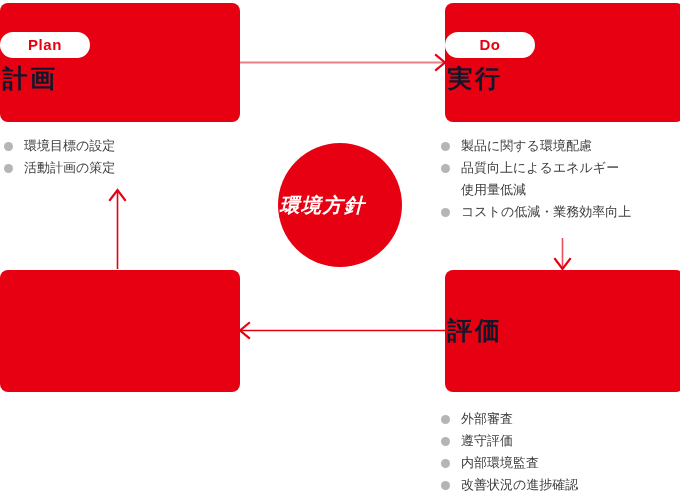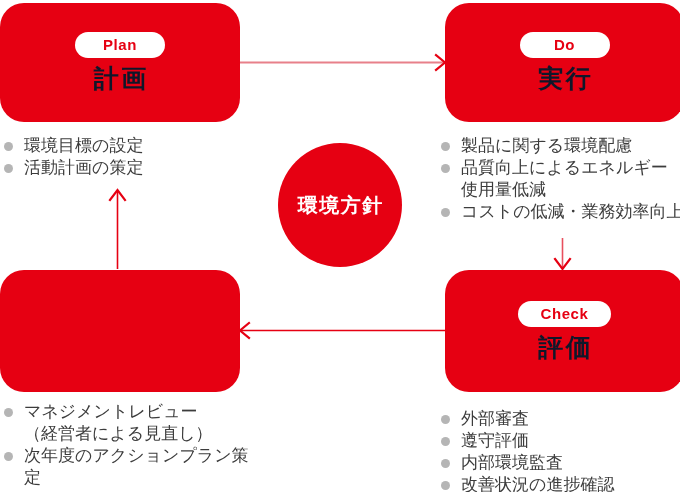--- a/index.html
+++ b/index.html
@@ -15,24 +15,24 @@
     width: 680px;
     height: 492px;
     background: #ffffff;
     overflow: hidden;
   }
 
   
   .pdca-box {
     position: absolute;
     background: #e60012;
-    border-radius: 24px;
+    border-radius: 8px;
     display: flex;
     flex-direction: column;
-    align-items: center;
+    align-items: flex-start;
     justify-content: center;
     box-sizing: border-box;
   }
   .box-plan  { left: 0px;   top: 3px;   width: 240px; height: 119px; }
   .box-do    { left: 445px; top: 3px;   width: 239px; height: 119px; }
   .box-act   { left: 0px;   top: 270px; width: 240px; height: 122px; }
   .box-check { left: 445px; top: 270px; width: 239px; height: 122px; }
 
   .pill {
     background: #ffffff;
@@ -60,39 +60,40 @@
   .center-circle {
     position: absolute;
     left: 278px;
     top: 143px;
     width: 124px;
     height: 124px;
     border-radius: 50%;
     background: #e60012;
     display: flex;
     align-items: center;
-    justify-content: center;
+    justify-content: flex-start;
+    font-style: italic;
   }
   .center-circle-label {
     color: #ffffff;
     font-size: 20px;
     font-weight: bold;
     letter-spacing: 1.5px;
     text-indent: 1.5px;
     line-height: 1;
   }
 
   
   .bullet-list {
     position: absolute;
     margin: 0;
     padding: 0;
     list-style: none;
     color: #3c3c3c;
-    font-size: 17px;
+    font-size: 13px;
     line-height: 22px;
   }
   .list-plan  { left: 4px;   top: 135px; width: 235px; }
   .list-do    { left: 441px; top: 135px; width: 243px; }
   .list-act   { left: 4px;   top: 401px; width: 250px; }
   .list-check { left: 441px; top: 408px; width: 243px; }
 
   .bullet-item {
     position: relative;
     padding-left: 20px;
@@ -171,28 +172,22 @@
     <li class="bullet-item continuation">使用量低減</li>
     <li class="bullet-item">コストの低減・業務効率向上</li>
   </ul>
 
   <div class="center-circle">
     <span class="center-circle-label">環境方針</span>
   </div>
 
   <div class="pdca-box box-act">
   </div>
-  <ul class="bullet-list list-act">
-    <li class="bullet-item">マネジメントレビュー</li>
-    <li class="bullet-item continuation">（経営者による見直し）</li>
-    <li class="bullet-item">次年度のアクションプラン策定</li>
-  </ul>
 
   <div class="pdca-box box-check">
-    <div class="pill">Check</div>
     <div class="box-jp">評価</div>
   </div>
   <ul class="bullet-list list-check">
     <li class="bullet-item">外部審査</li>
     <li class="bullet-item">遵守評価</li>
     <li class="bullet-item">内部環境監査</li>
     <li class="bullet-item">改善状況の進捗確認</li>
   </ul>
 
 </div>

